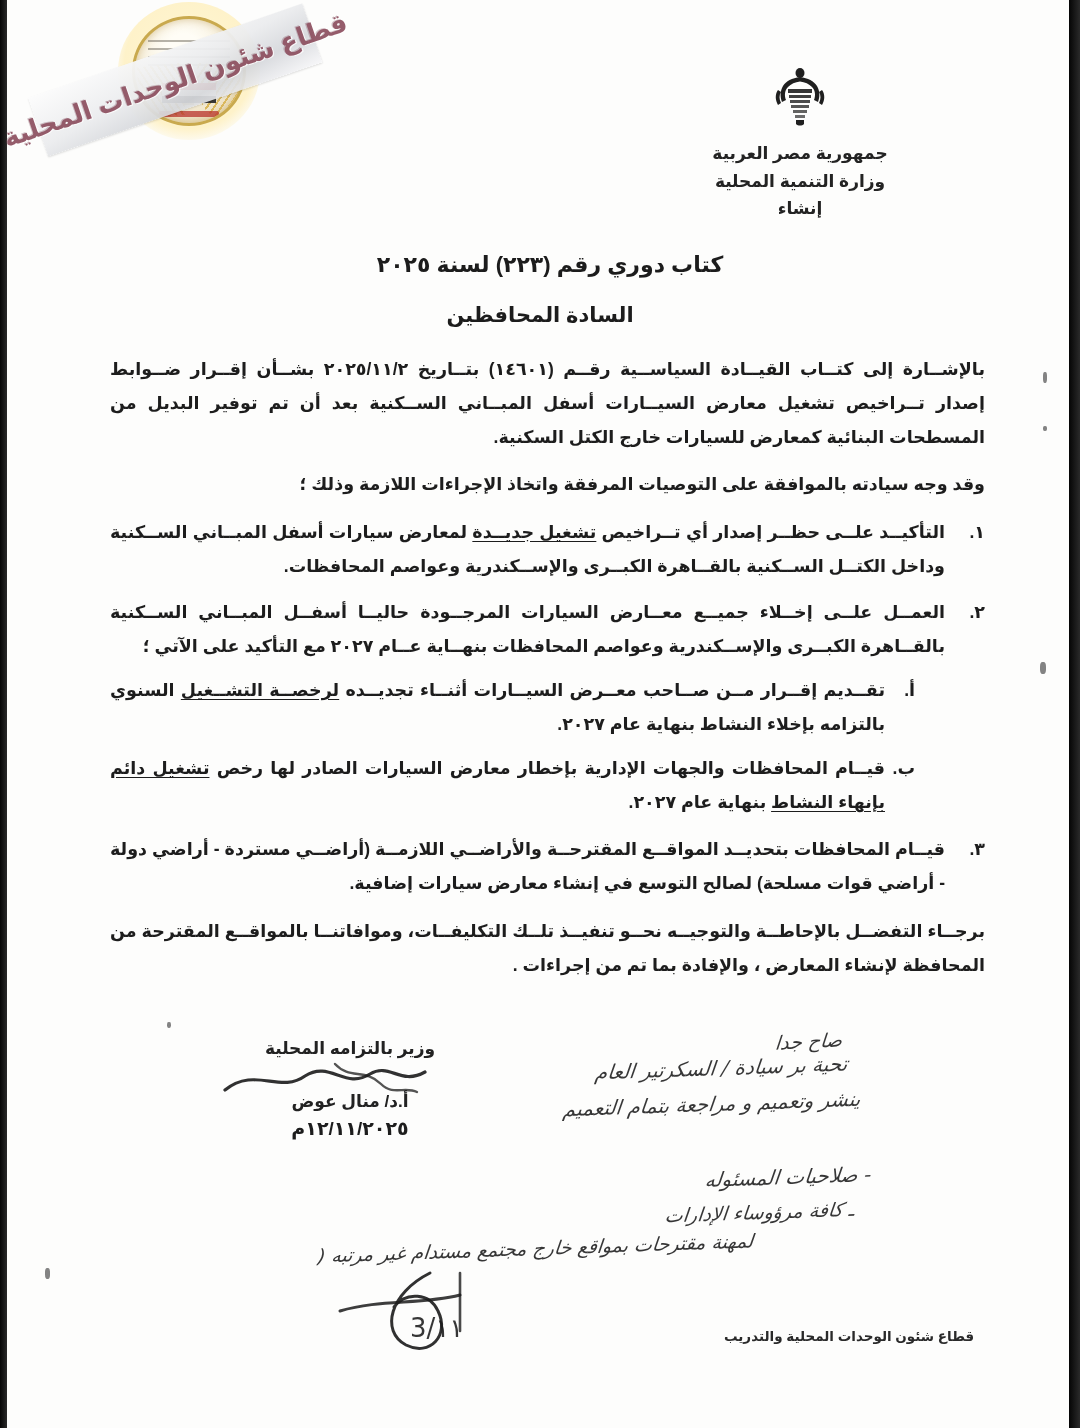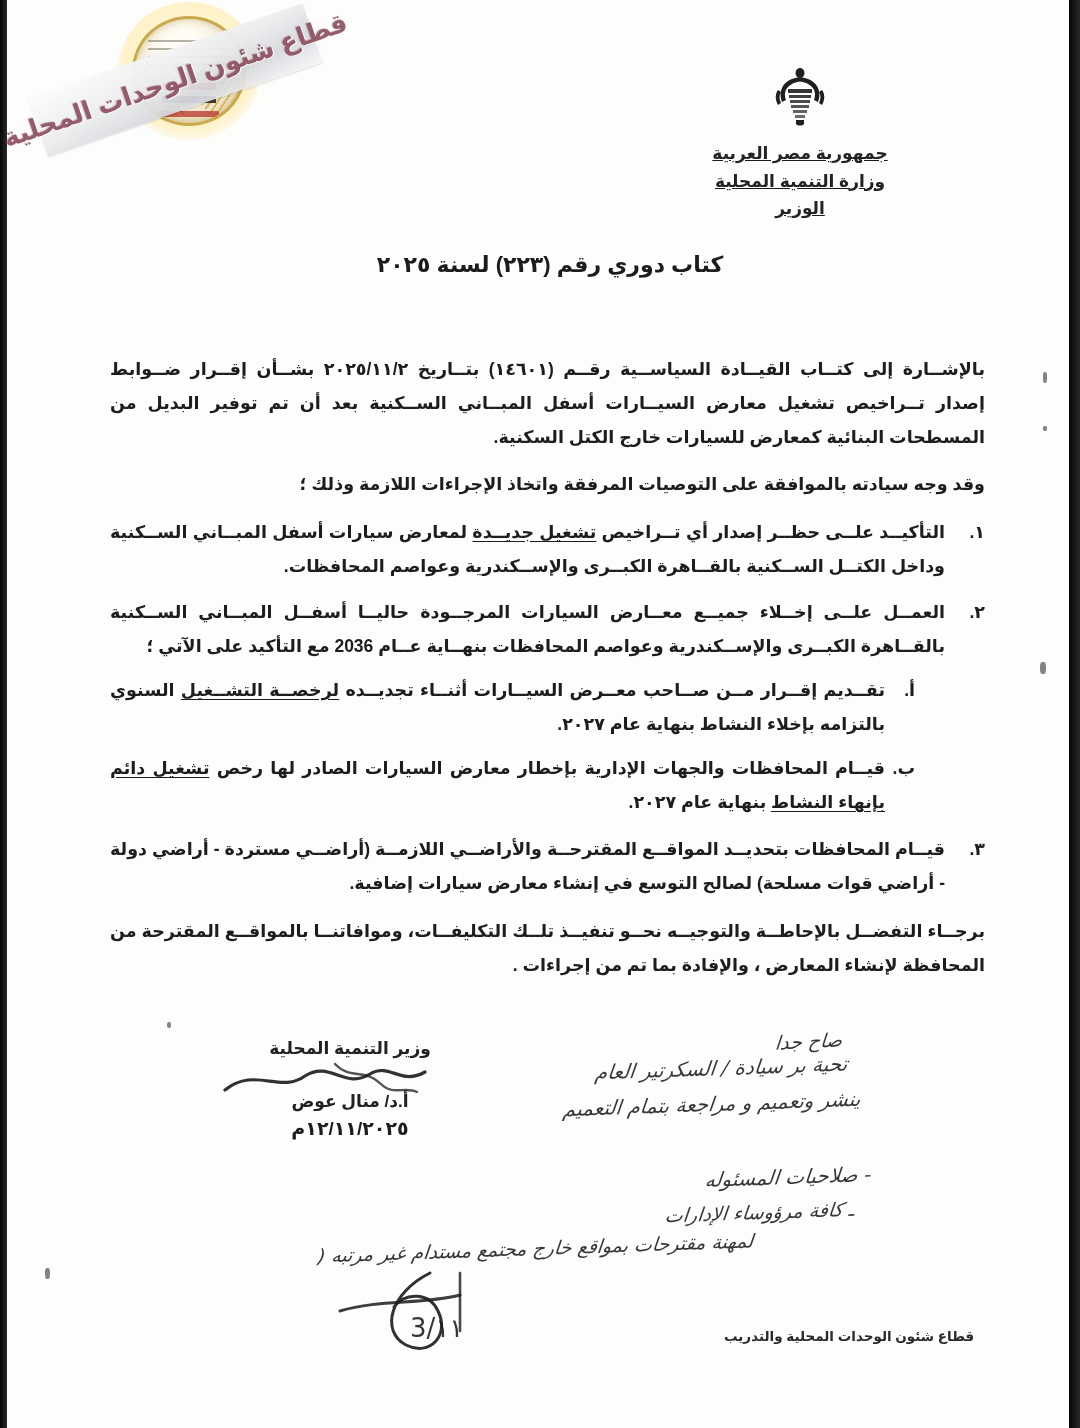--- a/index.html
+++ b/index.html
@@ -145,21 +145,20 @@
     opacity: .92;
   }
 
   
   #ministry-header {
     position: absolute;
     right: 120px;
     top: 66px;
     width: 320px;
     text-align: center;
-    text-decoration: underline;
   }
   #eagle {
     width: 56px;
     height: 64px;
     margin: 0 auto 10px;
     display: block;
   }
   #ministry-header .mline {
     font-size: 17px;
     font-weight: bold;
@@ -343,41 +342,42 @@
         <path d="M19 39 L37 39 L37 42 L19 42 Z" opacity=".75"></path>
         <path d="M21 44 L35 44 L35 47 L21 47 Z" opacity=".7"></path>
         <path d="M23 49 L33 49 L33 52 L23 52 Z" opacity=".65"></path>
         <path d="M24 54 L32 54 L32 58 C30 60 26 60 24 58 Z"></path>
         <path d="M6 24 C3 28 3 34 6 39 L9 37 C7 33 7 29 9 26 Z"></path>
         <path d="M50 24 C53 28 53 34 50 39 L47 37 C49 33 49 29 47 26 Z"></path>
       </g>
     </svg>
     <div class="mline">جمهورية مصر العربية</div>
     <div class="mline">وزارة التنمية المحلية</div>
-    <div class="mline">الوزير</div>
+    <div class="mline">إنشاء</div>
   </div>
 
   <div id="doc-title">كتاب دوري رقم (٢٢٣) لسنة ٢٠٢٥</div>
+  <div id="addressee">السادة المحافظين</div>
 
   <div id="body-block">
 
     <div class="para">بالإشــارة إلى كتــاب القيــادة السياســية رقــم (١٤٦٠١) بتــاريخ ٢٠٢٥/١١/٢ بشــأن إقــرار ضــوابط إصدار تــراخيص تشغيل معارض السيــارات أسفل المبــاني الســكنية بعد أن تم توفير البديل من المسطحات البنائية كمعارض للسيارات خارج الكتل السكنية.</div>
 
     <div class="para">وقد وجه سيادته بالموافقة على التوصيات المرفقة واتخاذ الإجراءات اللازمة وذلك ؛</div>
 
     <ol class="numbered">
 
       <li>
         <span class="marker">١.</span>
         <span>التأكيــد علــى حظــر إصدار أي تــراخيص </span><span class="u">تشغيل جديــدة</span><span> لمعارض سيارات أسفل المبــاني الســكنية وداخل الكتــل الســكنية بالقــاهرة الكبــرى والإســكندرية وعواصم المحافظات.</span>
       </li>
 
       <li>
         <span class="marker">٢.</span>
-        <span>العمــل علــى إخــلاء جميــع معــارض السيارات المرجــودة حاليــا أسفــل المبــاني الســكنية بالقــاهرة الكبــرى والإســكندرية وعواصم المحافظات بنهــاية عــام 2036 مع التأكيد على الآتي ؛</span>
+        <span>العمــل علــى إخــلاء جميــع معــارض السيارات المرجــودة حاليــا أسفــل المبــاني الســكنية بالقــاهرة الكبــرى والإســكندرية وعواصم المحافظات بنهــاية عــام ٢٠٢٧ مع التأكيد على الآتي ؛</span>
 
         <ol class="sub">
           <li>
             <span class="marker">أ.</span>
             <span>تقــديم إقــرار مــن صــاحب معــرض السيــارات أثنــاء تجديــده </span><span class="u">لرخصــة التشــغيل</span><span> السنوي بالتزامه بإخلاء النشاط بنهاية عام ٢٠٢٧.</span>
           </li>
           <li>
             <span class="marker">ب.</span>
             <span>قيــام المحافظات والجهات الإدارية بإخطار معارض السيارات الصادر لها رخص </span><span class="u">تشغيل دائم بإنهاء النشاط</span><span> بنهاية عام ٢٠٢٧.</span>
           </li>
@@ -389,21 +389,21 @@
         <span>قيــام المحافظات بتحديــد المواقــع المقترحــة والأراضــي اللازمــة (أراضــي مستردة - أراضي دولة - أراضي قوات مسلحة) لصالح التوسع في إنشاء معارض سيارات إضافية.</span>
       </li>
 
     </ol>
 
     <div class="para" style="margin-top:14px;">برجــاء التفضــل بالإحاطــة والتوجيــه نحــو تنفيــذ تلــك التكليفــات، وموافاتنــا بالمواقــع المقترحة من المحافظة لإنشاء المعارض ، والإفادة بما تم من إجراءات .</div>
 
   </div>
 
   <div id="signature-block">
-    <div class="sig-role">وزير التنمية المحلية</div>
+    <div class="sig-role">وزير بالتزامه المحلية</div>
     <div class="sig-scribble">
       <svg viewBox="0 0 320 40" width="320" height="40" style="position:absolute;left:0;top:0;">
         <path d="M40 30 C70 6 95 34 120 16 C145 0 160 30 185 14 C205 2 215 26 240 12" fill="none" stroke="#1b1b1b" stroke-width="3.2" stroke-linecap="round" opacity=".9"></path>
         <path d="M150 4 C165 20 180 8 196 24 C208 36 220 26 232 32" fill="none" stroke="#1b1b1b" stroke-width="2.4" stroke-linecap="round" opacity=".75"></path>
       </svg>
     </div>
     <div class="sig-name">أ.د/ منال عوض</div>
     <div class="sig-date">١٢/١١/٢٠٢٥م</div>
   </div>
 

